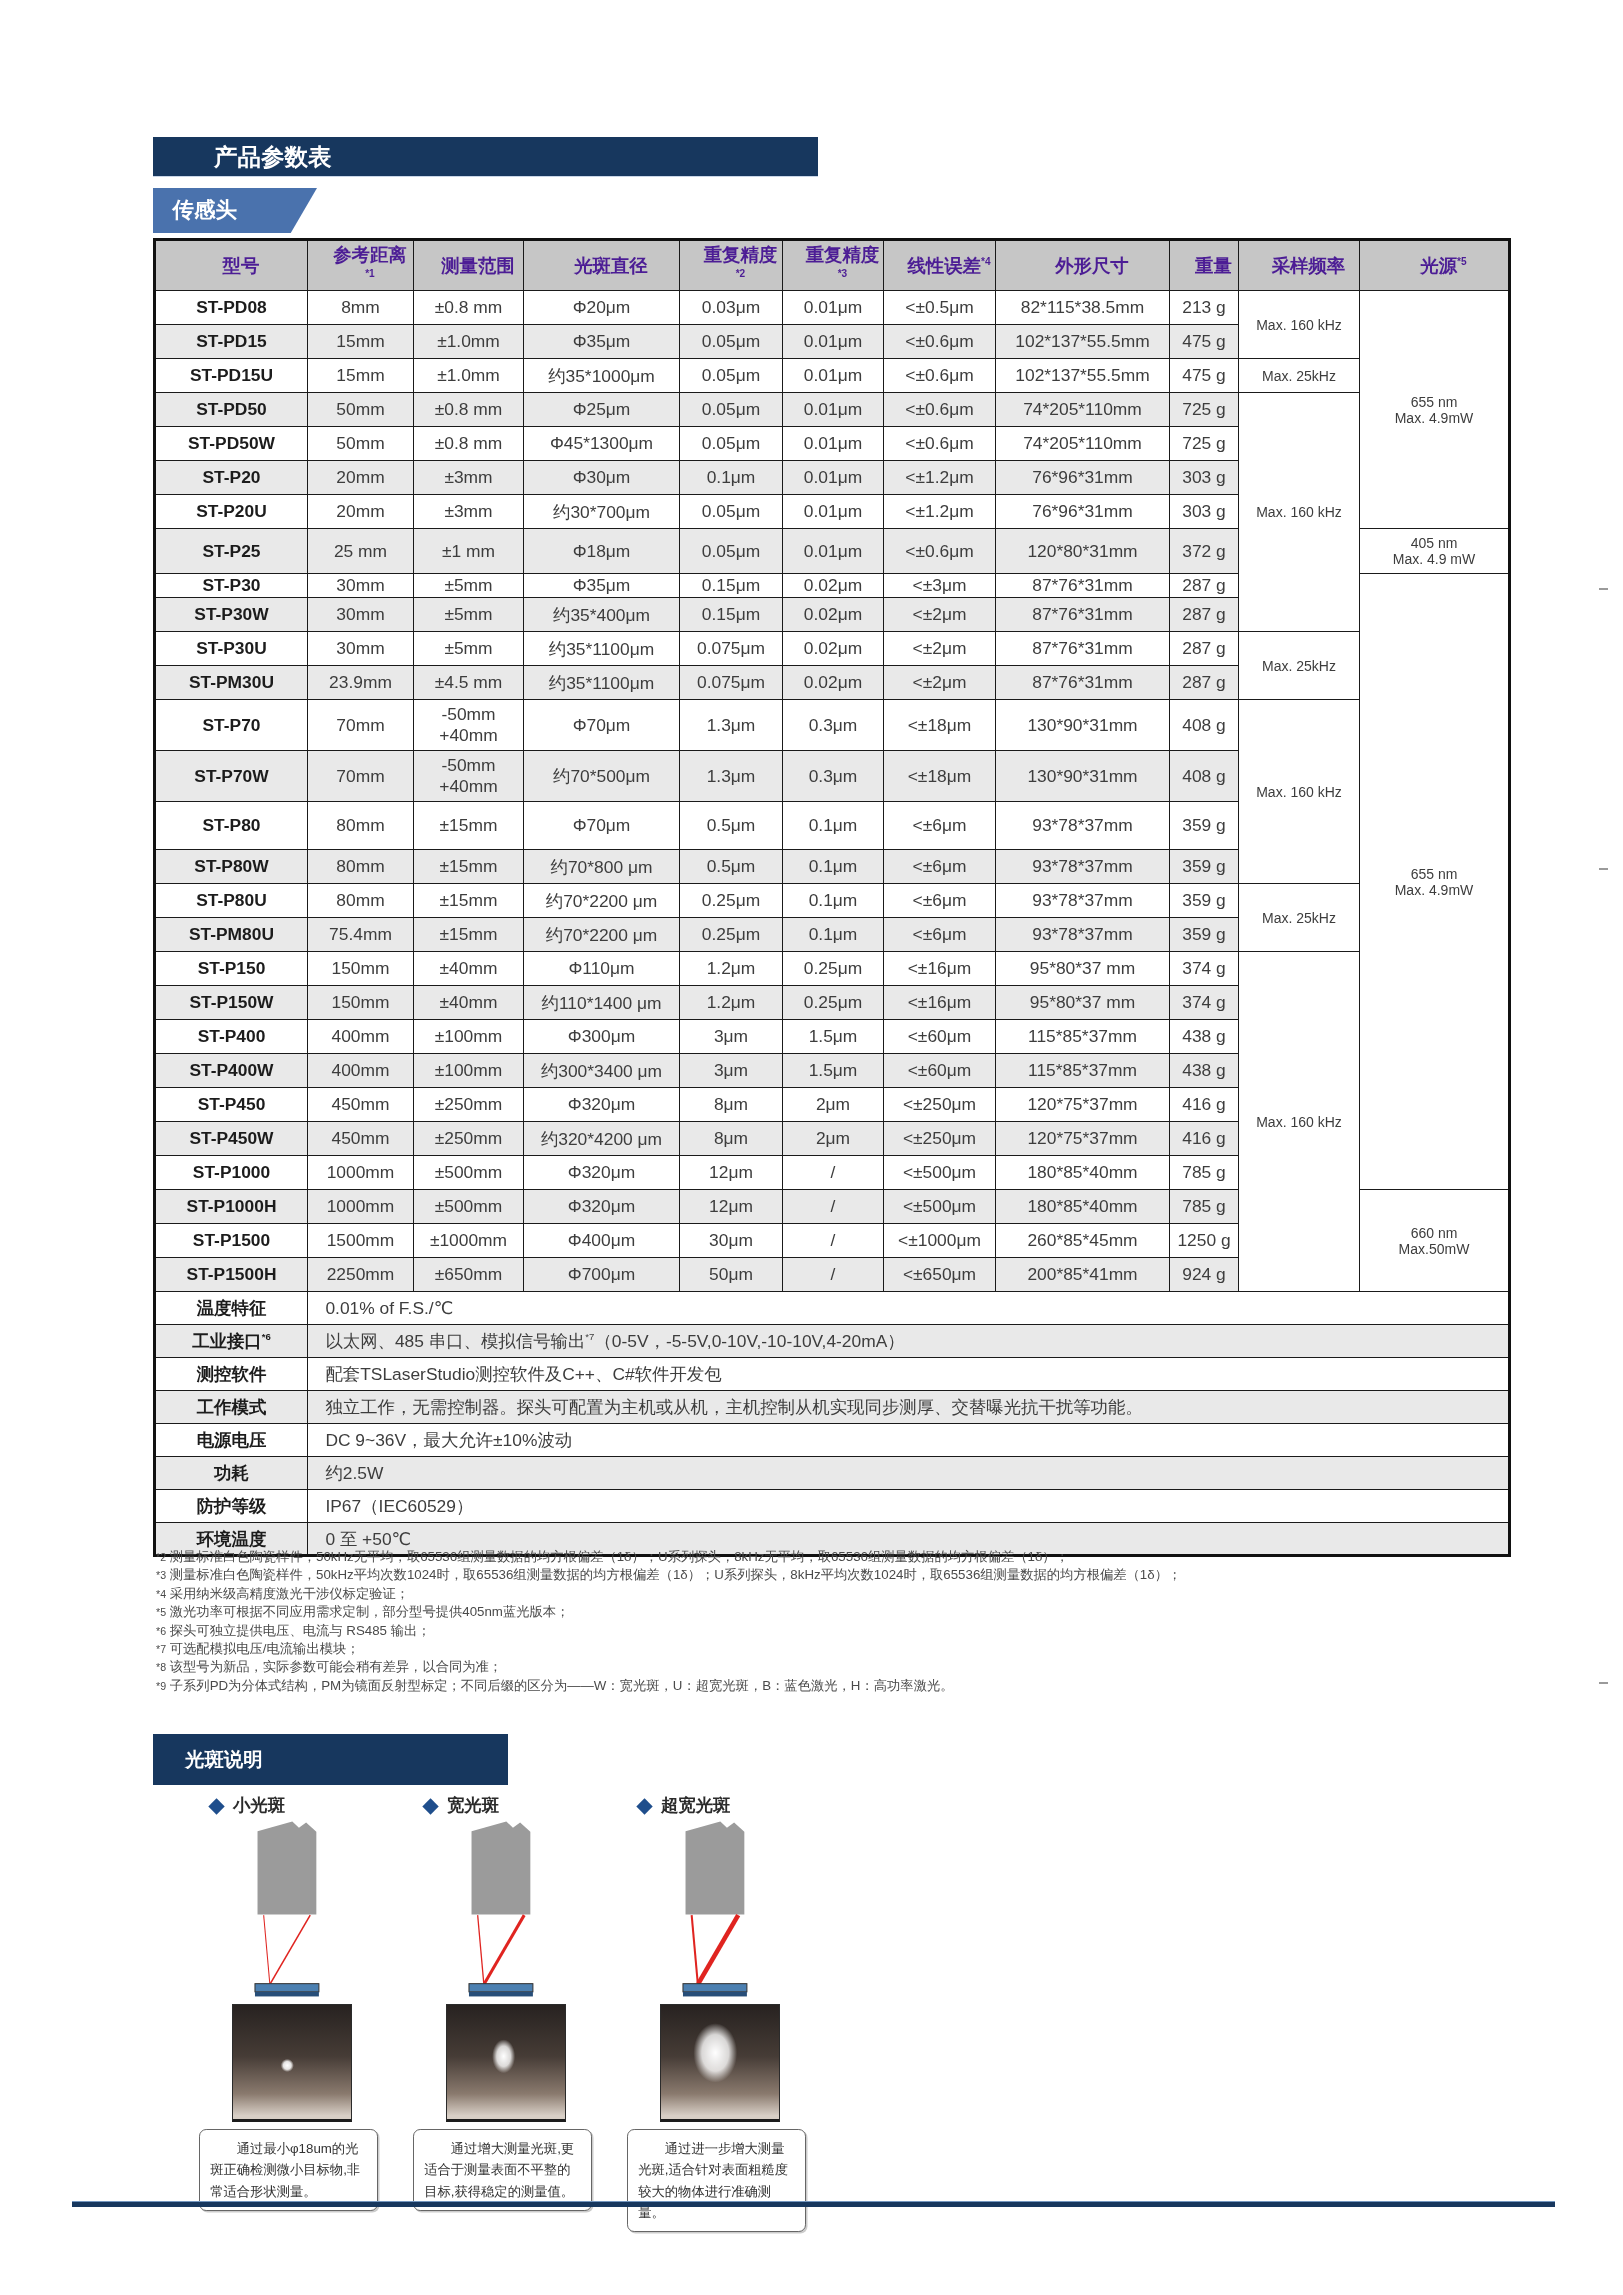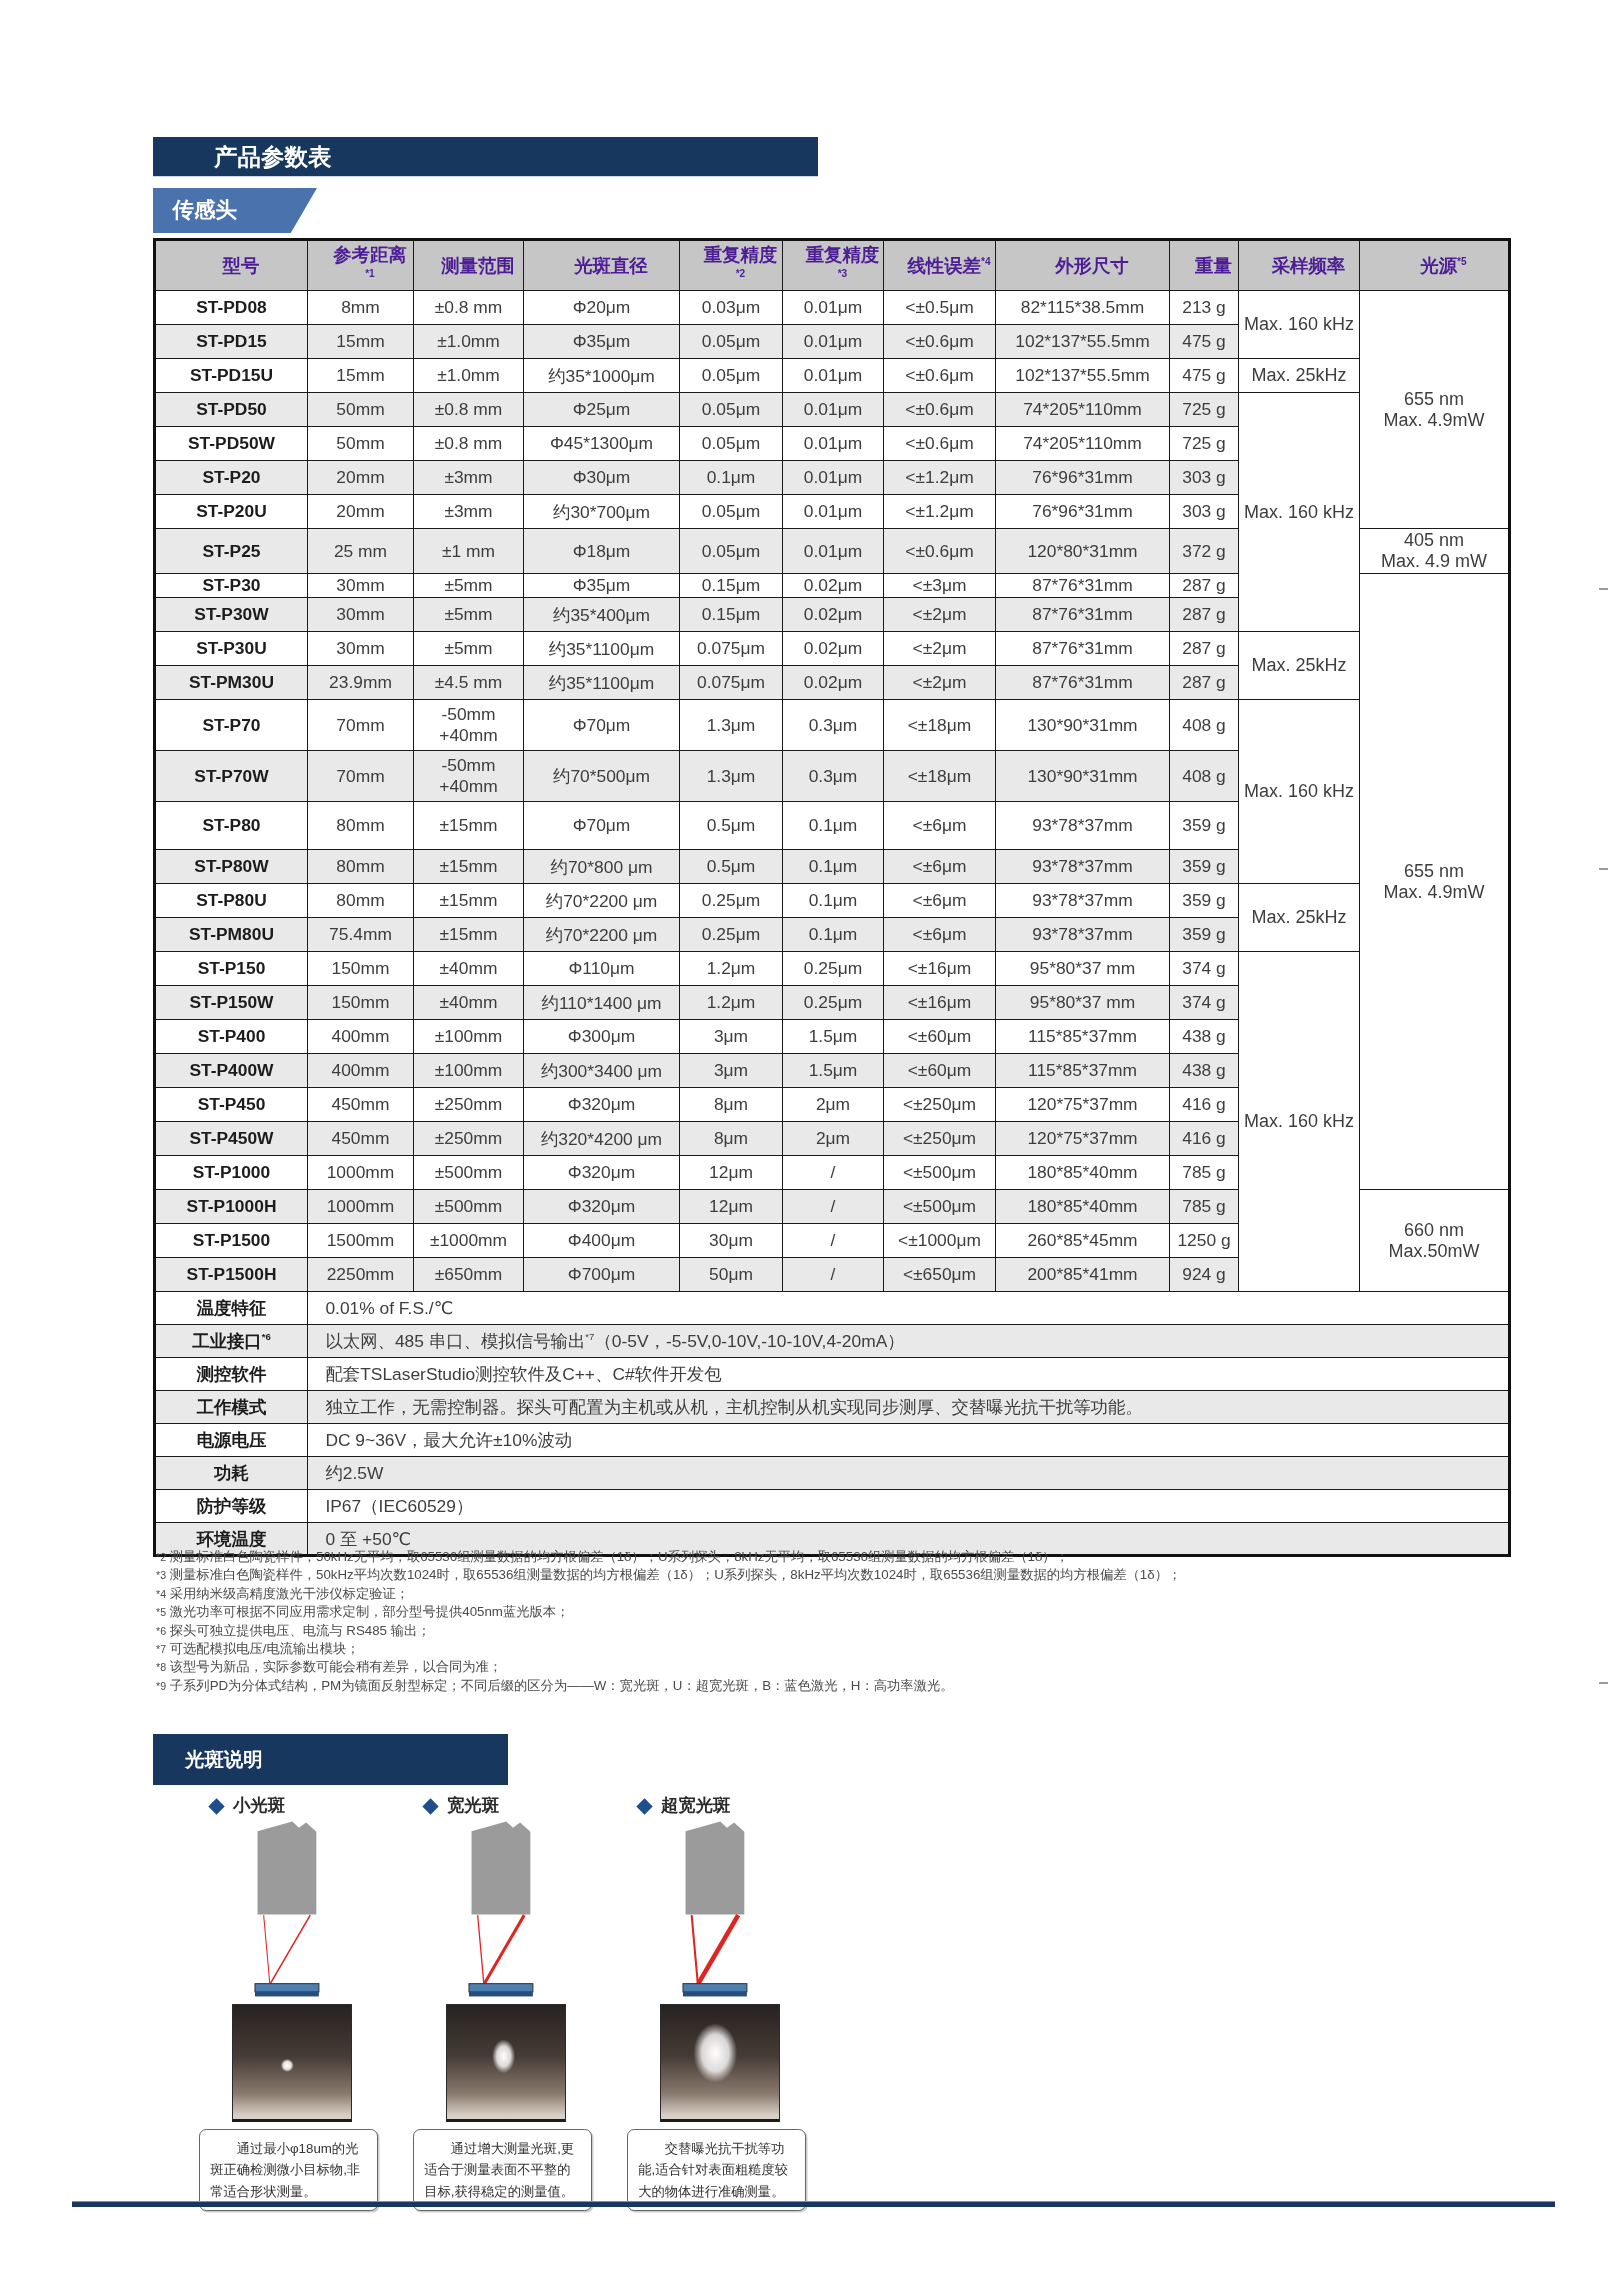--- a/index.html
+++ b/index.html
@@ -11,21 +11,21 @@
   .badge{position:absolute;left:153px;top:188px;width:164px;height:45px;background:var(--badge);
          clip-path:polygon(0 0,100% 0,84% 100%,0 100%);color:#fff;font-size:21.5px;font-weight:bold;
          line-height:45px;padding-left:19.4px;box-sizing:border-box;}
   table.spec{position:absolute;left:153px;top:238px;border-collapse:collapse;table-layout:fixed;
              border:3.1px solid #111;}
   table.spec td,table.spec th{border:1.5px solid #1a1a1a;text-align:center;vertical-align:middle;
              font-size:17.4px;padding:1px 3.1px;box-sizing:border-box;overflow:hidden;white-space:pre-line;}
   table.spec th{background:var(--hdr);color:#4c1d95;font-size:18.4px;font-weight:bold;padding-left:22px;}
   table.spec td.model{font-weight:bold;color:#1c1c1c;}
   table.spec tr.alt td{background:var(--alt);}
-  table.spec td.merged{background:#fff !important;font-size:18px;}
+  table.spec td.merged{background:#fff !important;font-size:14px;}
   table.spec td.attr-label{font-weight:bold;color:#1c1c1c;}
   table.spec td.attr-value{text-align:left;padding-left:17.4px;}
   sup{font-size:0.55em;vertical-align:super;}
   .footnotes{position:absolute;left:156px;top:1548px;width:1452px;font-size:13.3px;line-height:17.4px;color:#4a4a4a;}
   .fnote{white-space:nowrap;}
   .banner2{position:absolute;left:153px;top:1734px;width:355px;height:51px;background:var(--navy);
            color:#fff;font-size:19.4px;font-weight:bold;line-height:51px;padding-left:32px;box-sizing:border-box;}
   .spots{position:absolute;left:0;top:1792px;width:1623px;height:404px;}
   .spot-col{position:absolute;top:0;width:204px;}
   .spot-label{position:absolute;top:0;left:9.2px;height:23.5px;font-size:17.4px;color:#2b2b2b;font-weight:bold;white-space:nowrap;}
@@ -489,21 +489,21 @@
     <div class="spot-col" style="left: 627px; height: 399px;">
       <div class="spot-label"><span class="dia">◆</span>超宽光斑</div>
       <div class="spot-svg"><svg width="128" height="179" viewBox="0 0 250 350">
           <polygon points="40,22 108,3 121,15 135,5 155,23 155,185 40,185" fill="#9b9b9b"></polygon>
           <line x1="52" y1="186" x2="64" y2="320" stroke="#e02420" stroke-width="4"></line>
           <line x1="143" y1="186" x2="65" y2="320" stroke="#e02420" stroke-width="9"></line>
           <rect x="35" y="320" width="125" height="16" fill="#4c80b1" stroke="#333" stroke-width="2"></rect>
           <rect x="35" y="336" width="125" height="9" fill="#274e79"></rect>
         </svg></div>
       <div class="photo large"></div>
-      <div class="desc-box">交替曝光抗干扰等功能,适合针对表面粗糙度较大的物体进行准确测量。</div>
+      <div class="desc-box">通过进一步增大测量光斑,适合针对表面粗糙度较大的物体进行准确测量。</div>
     </div>
   </div>
 
 <div class="divider"></div>
 
 <div class="edge-mark" style="top: 588px;"></div>
 <div class="edge-mark" style="top: 868px;"></div>
 <div class="edge-mark" style="top: 1682px;"></div>
 
 

